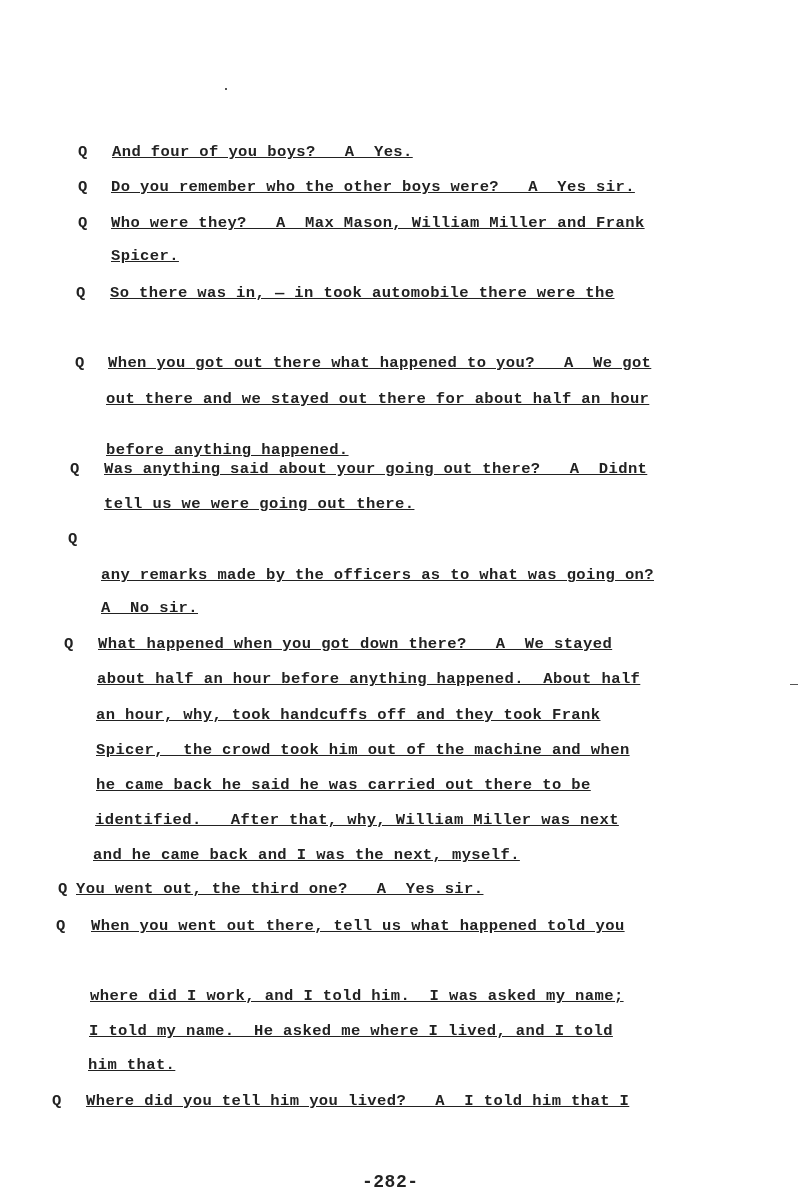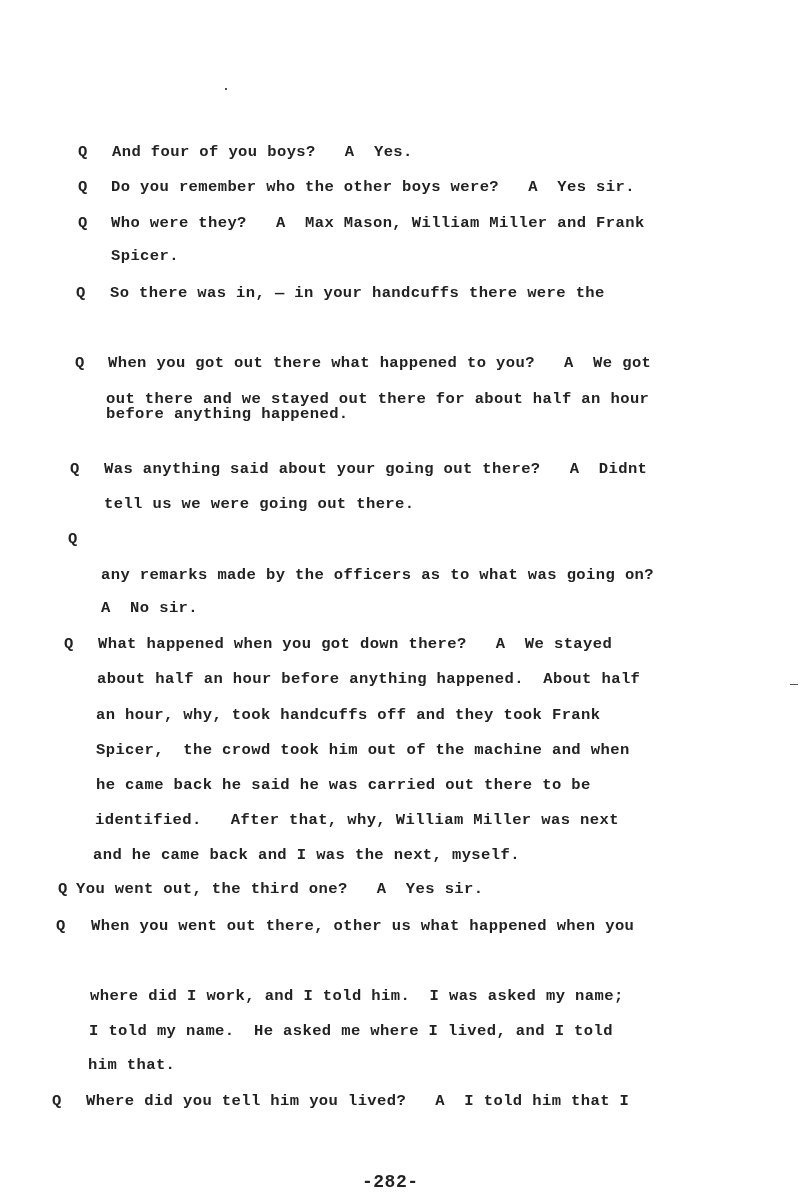--- a/index.html
+++ b/index.html
@@ -21,20 +21,21 @@
       width: 800px; height: 1204px;
     }
     .line {
       position: absolute;
       font-size: 15.5px;
       line-height: 20px;
       white-space: pre;
       letter-spacing: 0.4px;
       font-weight: bold;
       color: #222;
+      text-decoration: underline;
     }
     .speaker {
       position: absolute;
       font-size: 15.5px;
       line-height: 20px;
       font-weight: bold;
       color: #222;
     }
     .page-number {
       position: absolute;
@@ -60,26 +61,26 @@
   <span class="line" style="left:112px;top:142px">And four of you boys?   A  Yes.</span>
 
   <span class="speaker" style="left:78px;top:177px">Q</span>
   <span class="line" style="left:111px;top:177px">Do you remember who the other boys were?   A  Yes sir.</span>
 
   <span class="speaker" style="left:78px;top:213px">Q</span>
   <span class="line" style="left:111px;top:213px">Who were they?   A  Max Mason, William Miller and Frank</span>
   <span class="line" style="left:111px;top:246px">Spicer.</span>
 
   <span class="speaker" style="left:76px;top:283px">Q</span>
-  <span class="line" style="left:110px;top:283px">So there was in, — in your handcuffs there were the</span>
+  <span class="line" style="left:110px;top:283px">So there was in, — in took automobile there were the</span>
 
   <span class="speaker" style="left:75px;top:353px">Q</span>
   <span class="line" style="left:108px;top:353px">When you got out there what happened to you?   A  We got</span>
   <span class="line" style="left:106px;top:389px">out there and we stayed out there for about half an hour</span>
-  <span class="line" style="left:106px;top:404px">before anything happened.</span>
+  <span class="line" style="left:106px;top:440px">before anything happened.</span>
 
   <span class="speaker" style="left:70px;top:459px">Q</span>
   <span class="line" style="left:104px;top:459px">Was anything said about your going out there?   A  Didnt</span>
   <span class="line" style="left:104px;top:494px">tell us we were going out there.</span>
 
   <span class="speaker" style="left:68px;top:529px">Q</span>
   <span class="line" style="left:101px;top:565px">any remarks made by the officers as to what was going on?</span>
   <span class="line" style="left:101px;top:598px">A  No sir.</span>
 
   <span class="speaker" style="left:64px;top:634px">Q</span>
@@ -88,21 +89,21 @@
   <span class="line" style="left:96px;top:705px">an hour, why, took handcuffs off and they took Frank</span>
   <span class="line" style="left:96px;top:740px">Spicer,  the crowd took him out of the machine and when</span>
   <span class="line" style="left:96px;top:775px">he came back he said he was carried out there to be</span>
   <span class="line" style="left:95px;top:810px">identified.   After that, why, William Miller was next</span>
   <span class="line" style="left:93px;top:845px">and he came back and I was the next, myself.</span>
 
   <span class="speaker" style="left:58px;top:879px">Q</span>
   <span class="line" style="left:76px;top:879px">You went out, the third one?   A  Yes sir.</span>
 
   <span class="speaker" style="left:56px;top:916px">Q</span>
-  <span class="line" style="left:91px;top:916px">When you went out there, other us what happened when you</span>
+  <span class="line" style="left:91px;top:916px">When you went out there, tell us what happened told you</span>
   <span class="line" style="left:90px;top:986px">where did I work, and I told him.  I was asked my name;</span>
   <span class="line" style="left:89px;top:1021px">I told my name.  He asked me where I lived, and I told</span>
   <span class="line" style="left:88px;top:1055px">him that.</span>
 
   <span class="speaker" style="left:52px;top:1091px">Q</span>
   <span class="line" style="left:86px;top:1091px">Where did you tell him you lived?   A  I told him that I</span>
 
   <span class="page-number">-282-</span>
 
   <span class="speck" style="left:225px;top:88px"></span>

